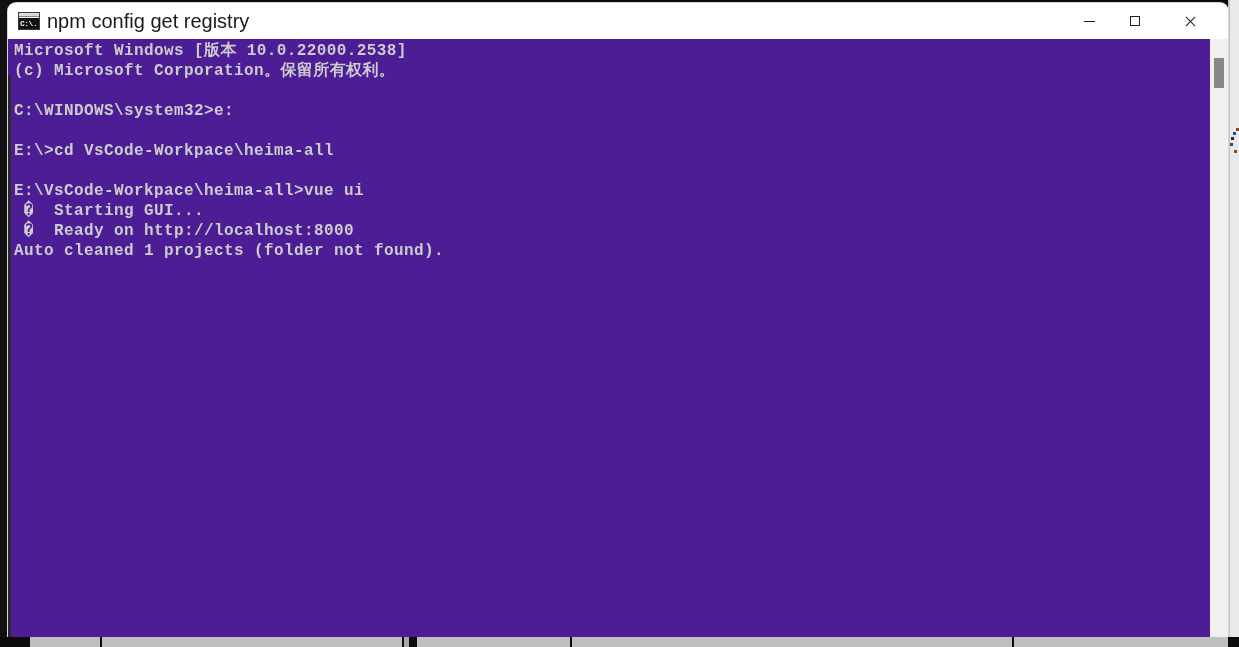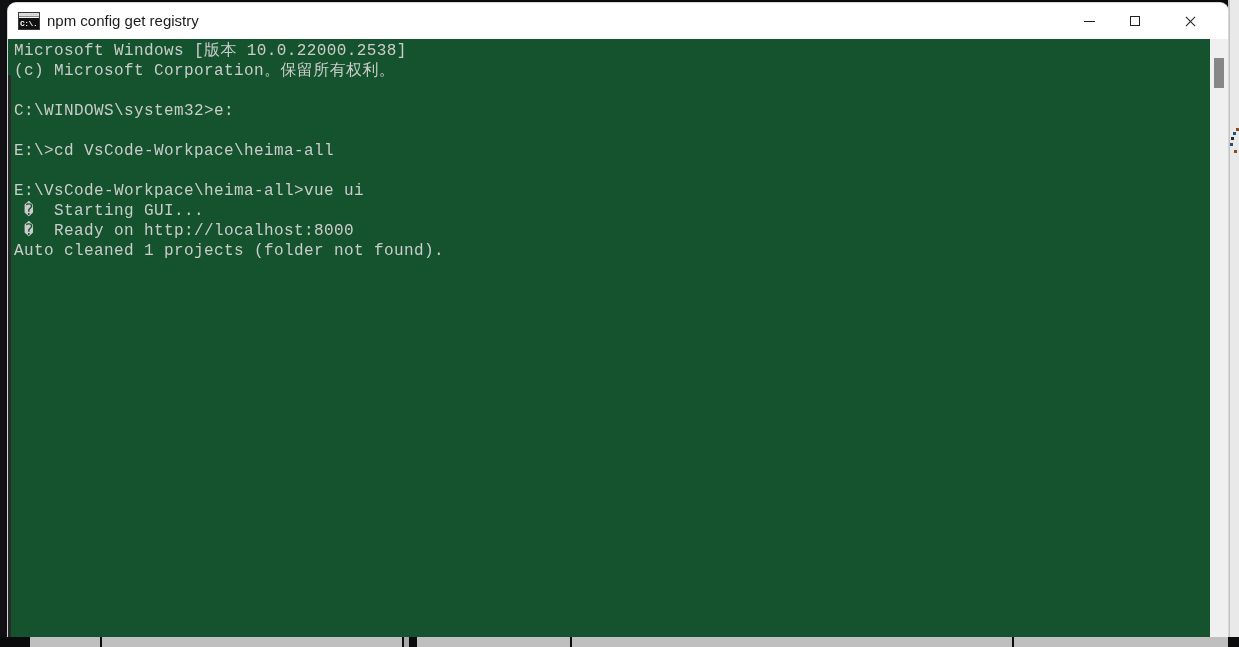--- a/index.html
+++ b/index.html
@@ -127,21 +127,21 @@
     white-space: nowrap;
     overflow: hidden;
   }
 
   .title-text {
     position: absolute;
     left: 39px;
     top: 8px;
     height: 20px;
     line-height: 20px;
-    font-size: 15px;
+    font-size: 20px;
     color: #1b1b1b;
     white-space: nowrap;
   }
 
   .win-btn {
     position: absolute;
     top: 0;
     width: 46px;
     height: 36px;
     display: flex;
@@ -181,22 +181,23 @@
   .glyph-close::before { transform: rotate(45deg); }
   .glyph-close::after  { transform: rotate(-45deg); }
 
   
   .console {
     position: absolute;
     left: 0;
     top: 36px;
     width: 1220px;
     height: 600px;
-    background: #14532d;
-    overflow: hidden;
+    background: #4c1d95;
+    overflow: hidden;
+    font-weight: bold;
   }
 
   .console-text {
     position: absolute;
     left: 6px;
     top: 2px;
     width: 1190px;
     font-family: "Liberation Mono", "DejaVu Sans Mono", monospace;
     font-size: 16px;
     line-height: 20px;

